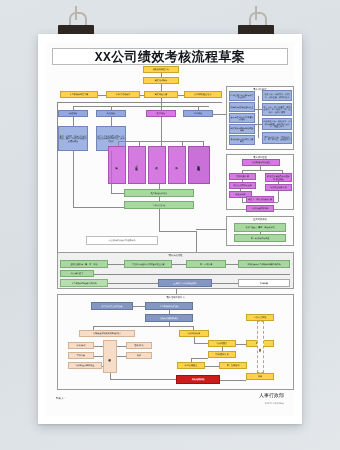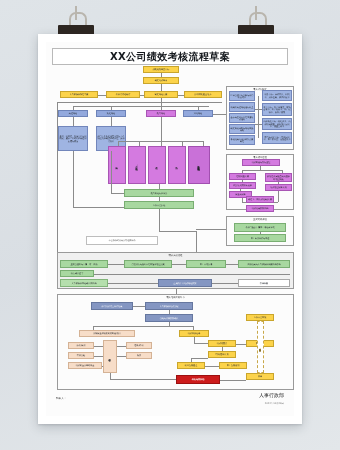--- a/index.html
+++ b/index.html
@@ -20,21 +20,21 @@
     background:#ffffff;
     box-shadow:0 3px 10px rgba(40,50,60,.22),0 1px 2px rgba(40,50,60,.15);
   }
   #sheet{position:absolute;left:8px;top:8px;right:8px;bottom:8px;background:#fcfcfc;}
 
   #title-bar{
     position:absolute;left:6px;top:6px;right:6px;height:15px;
     border:1px solid #b9b9b9;background:#fff;
     display:flex;align-items:center;justify-content:center;
   }
-  #title-bar .t{font-size:10px;font-weight:bold;color:#15191e;letter-spacing:.4px;}
+  #title-bar .t{font-size:13px;font-weight:bold;color:#15191e;letter-spacing:.4px;font-family:Liberation Mono, monospace;}
 
   .canvas{position:absolute;left:0;top:22px;right:0;bottom:0;}
   .node{
     position:absolute;box-sizing:border-box;
     display:flex;align-items:center;justify-content:center;text-align:center;
     font-size:2.1px;line-height:1.15;color:#20242a;
     border:0.5px solid rgba(70,70,70,.55);
     overflow:hidden;padding:0 .5px;
   }
   .grp{position:absolute;box-sizing:border-box;border:0.6px solid #9a9a9a;background:transparent;}

